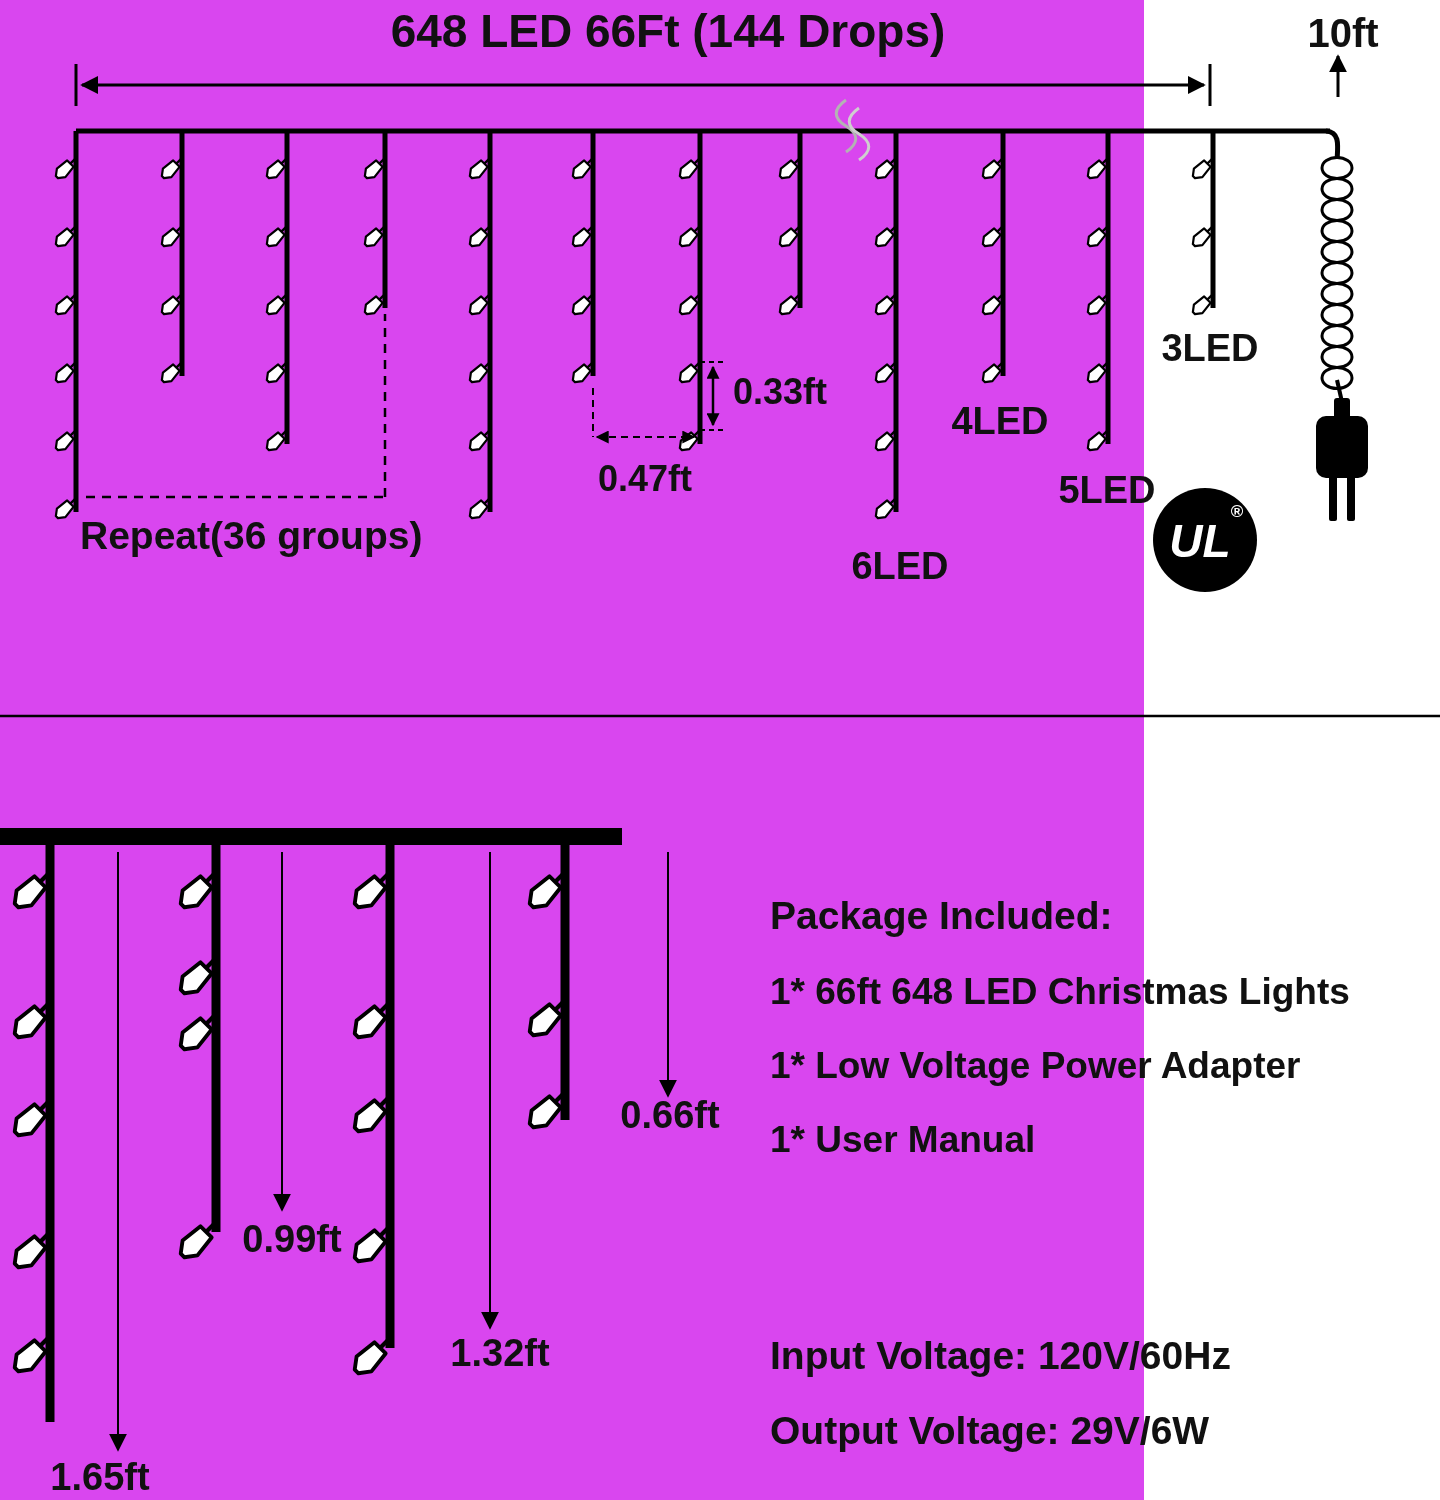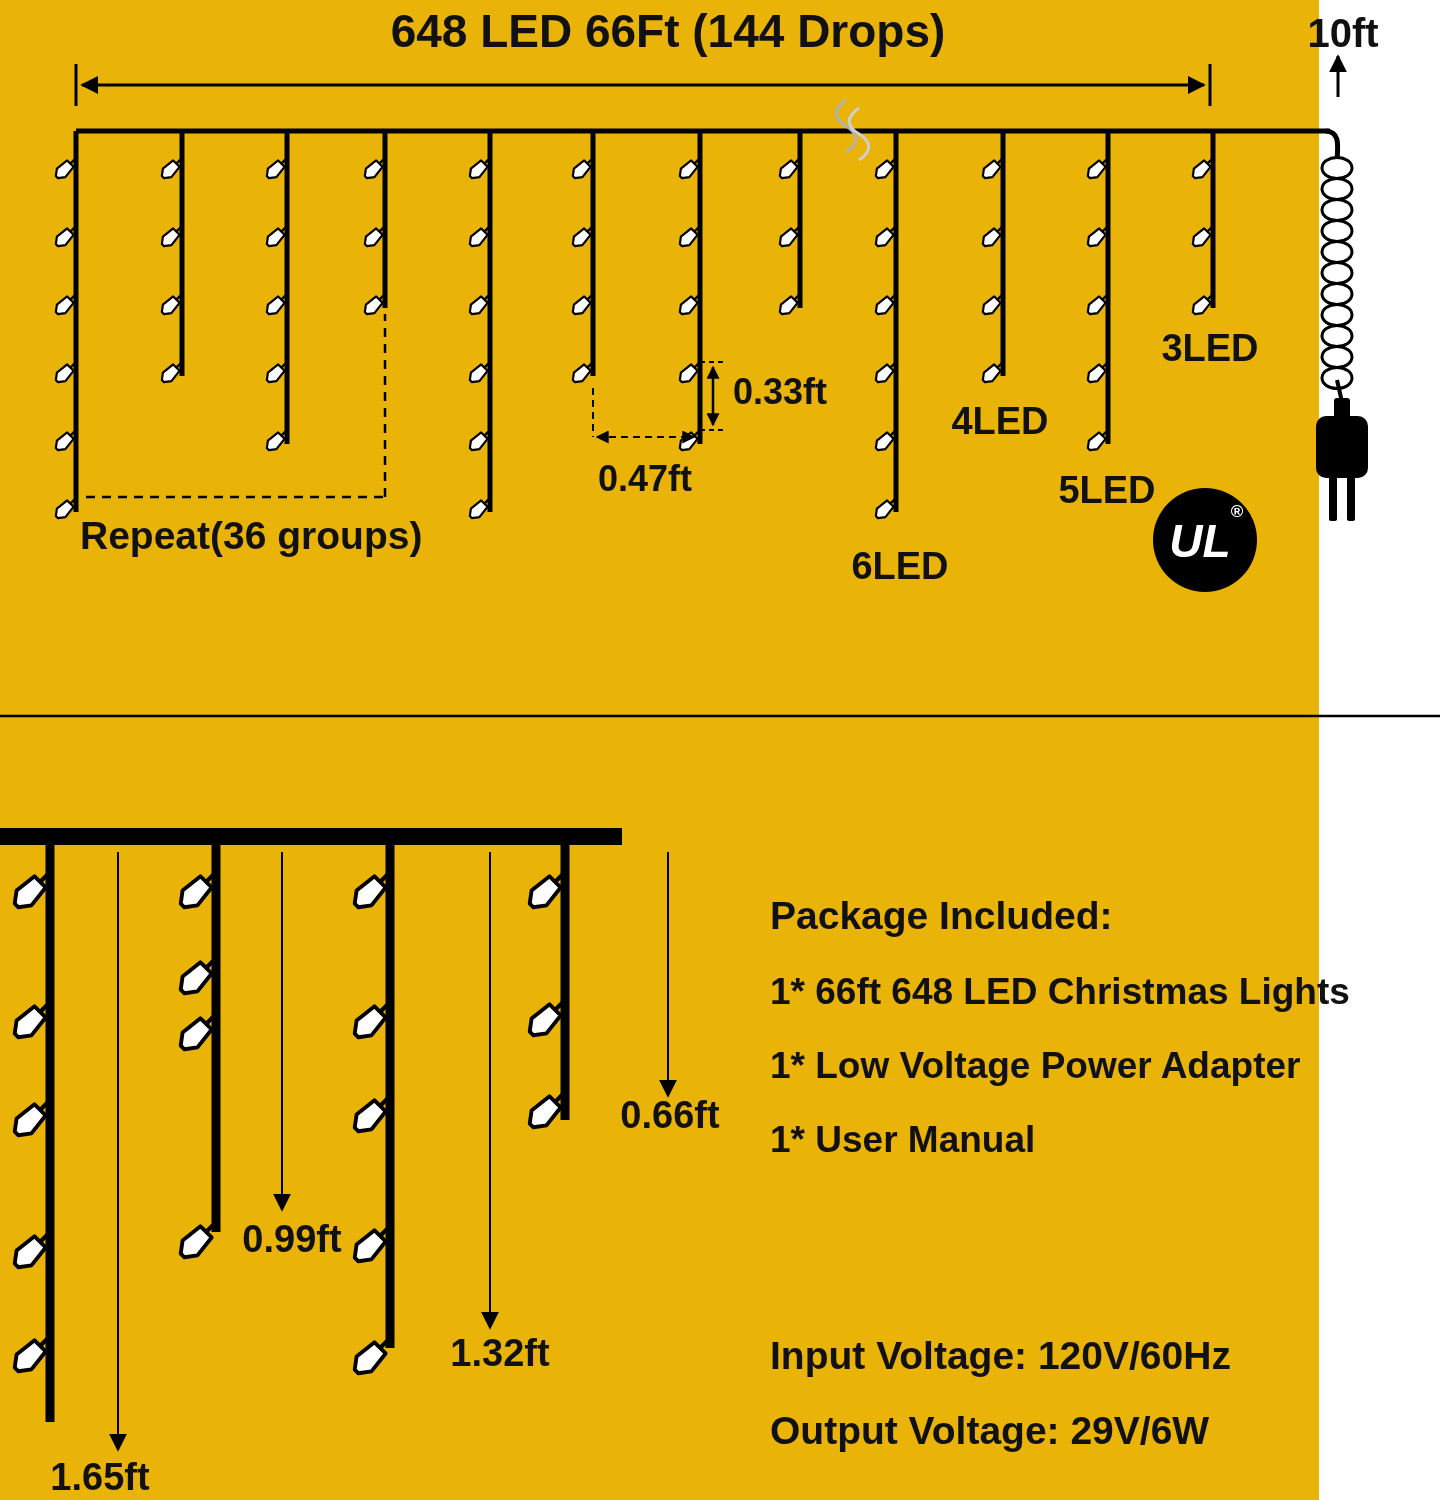--- a/index.html
+++ b/index.html
@@ -1,19 +1,19 @@
 <!DOCTYPE html>
 <html><head>
 <meta charset="utf-8">
 <style>
   html,body{margin:0;padding:0;background:#fff;}
   body{width:1440px;height:1500px;overflow:hidden;}
   #diagram text{font-family:"Liberation Sans","DejaVu Sans",sans-serif;font-weight:bold;fill:#111;}
   #diagram line{stroke:#000;}
-  .wrap{position:relative;width:1319px;height:1500px;background:#eab308;}
+  .wrap{position:relative;width:1144px;height:1500px;background:#d946ef;}
 </style>
 </head>
 <body>
 
 <div class="wrap">
 <svg id="diagram" width="1440" height="1500" viewBox="0 0 1440 1500" xmlns="http://www.w3.org/2000/svg">
   <defs>
     <marker id="ah" viewBox="0 0 10 10" refX="9" refY="5" markerWidth="18" markerHeight="18" markerUnits="userSpaceOnUse" orient="auto-start-reverse">
       <path d="M0,0 L10,5 L0,10 Z" fill="#000"></path>
     </marker>

